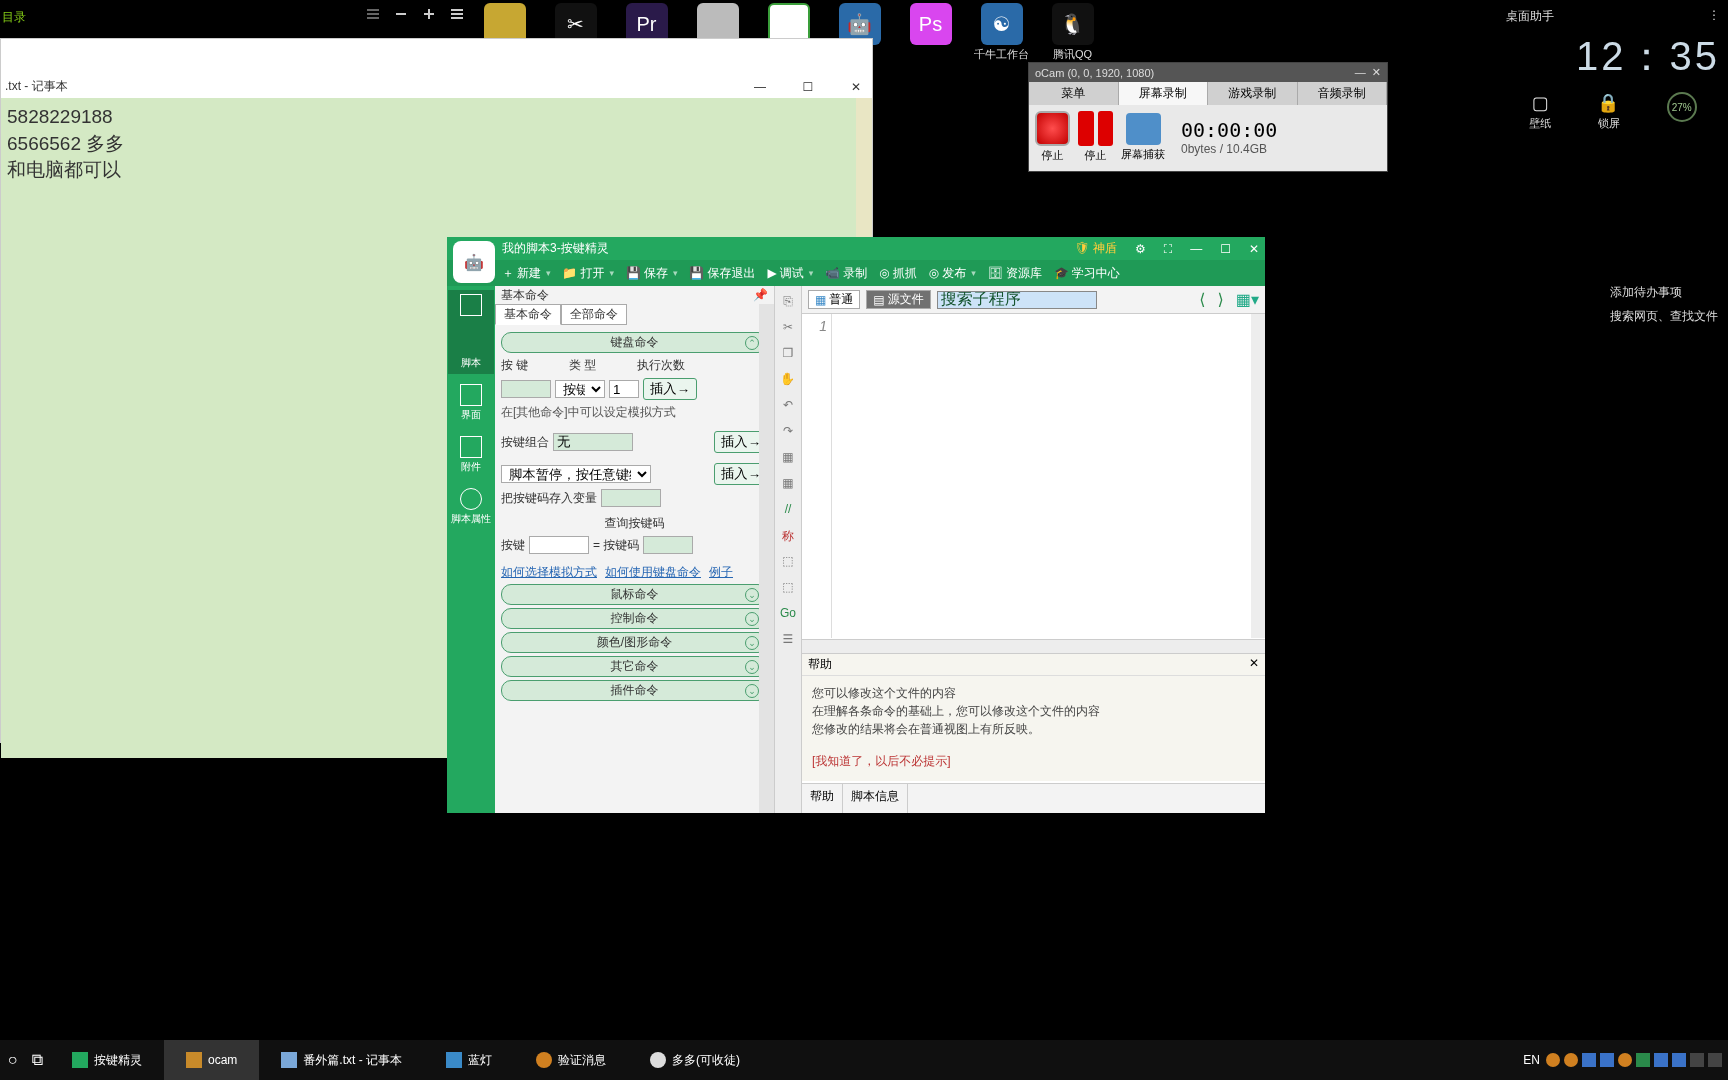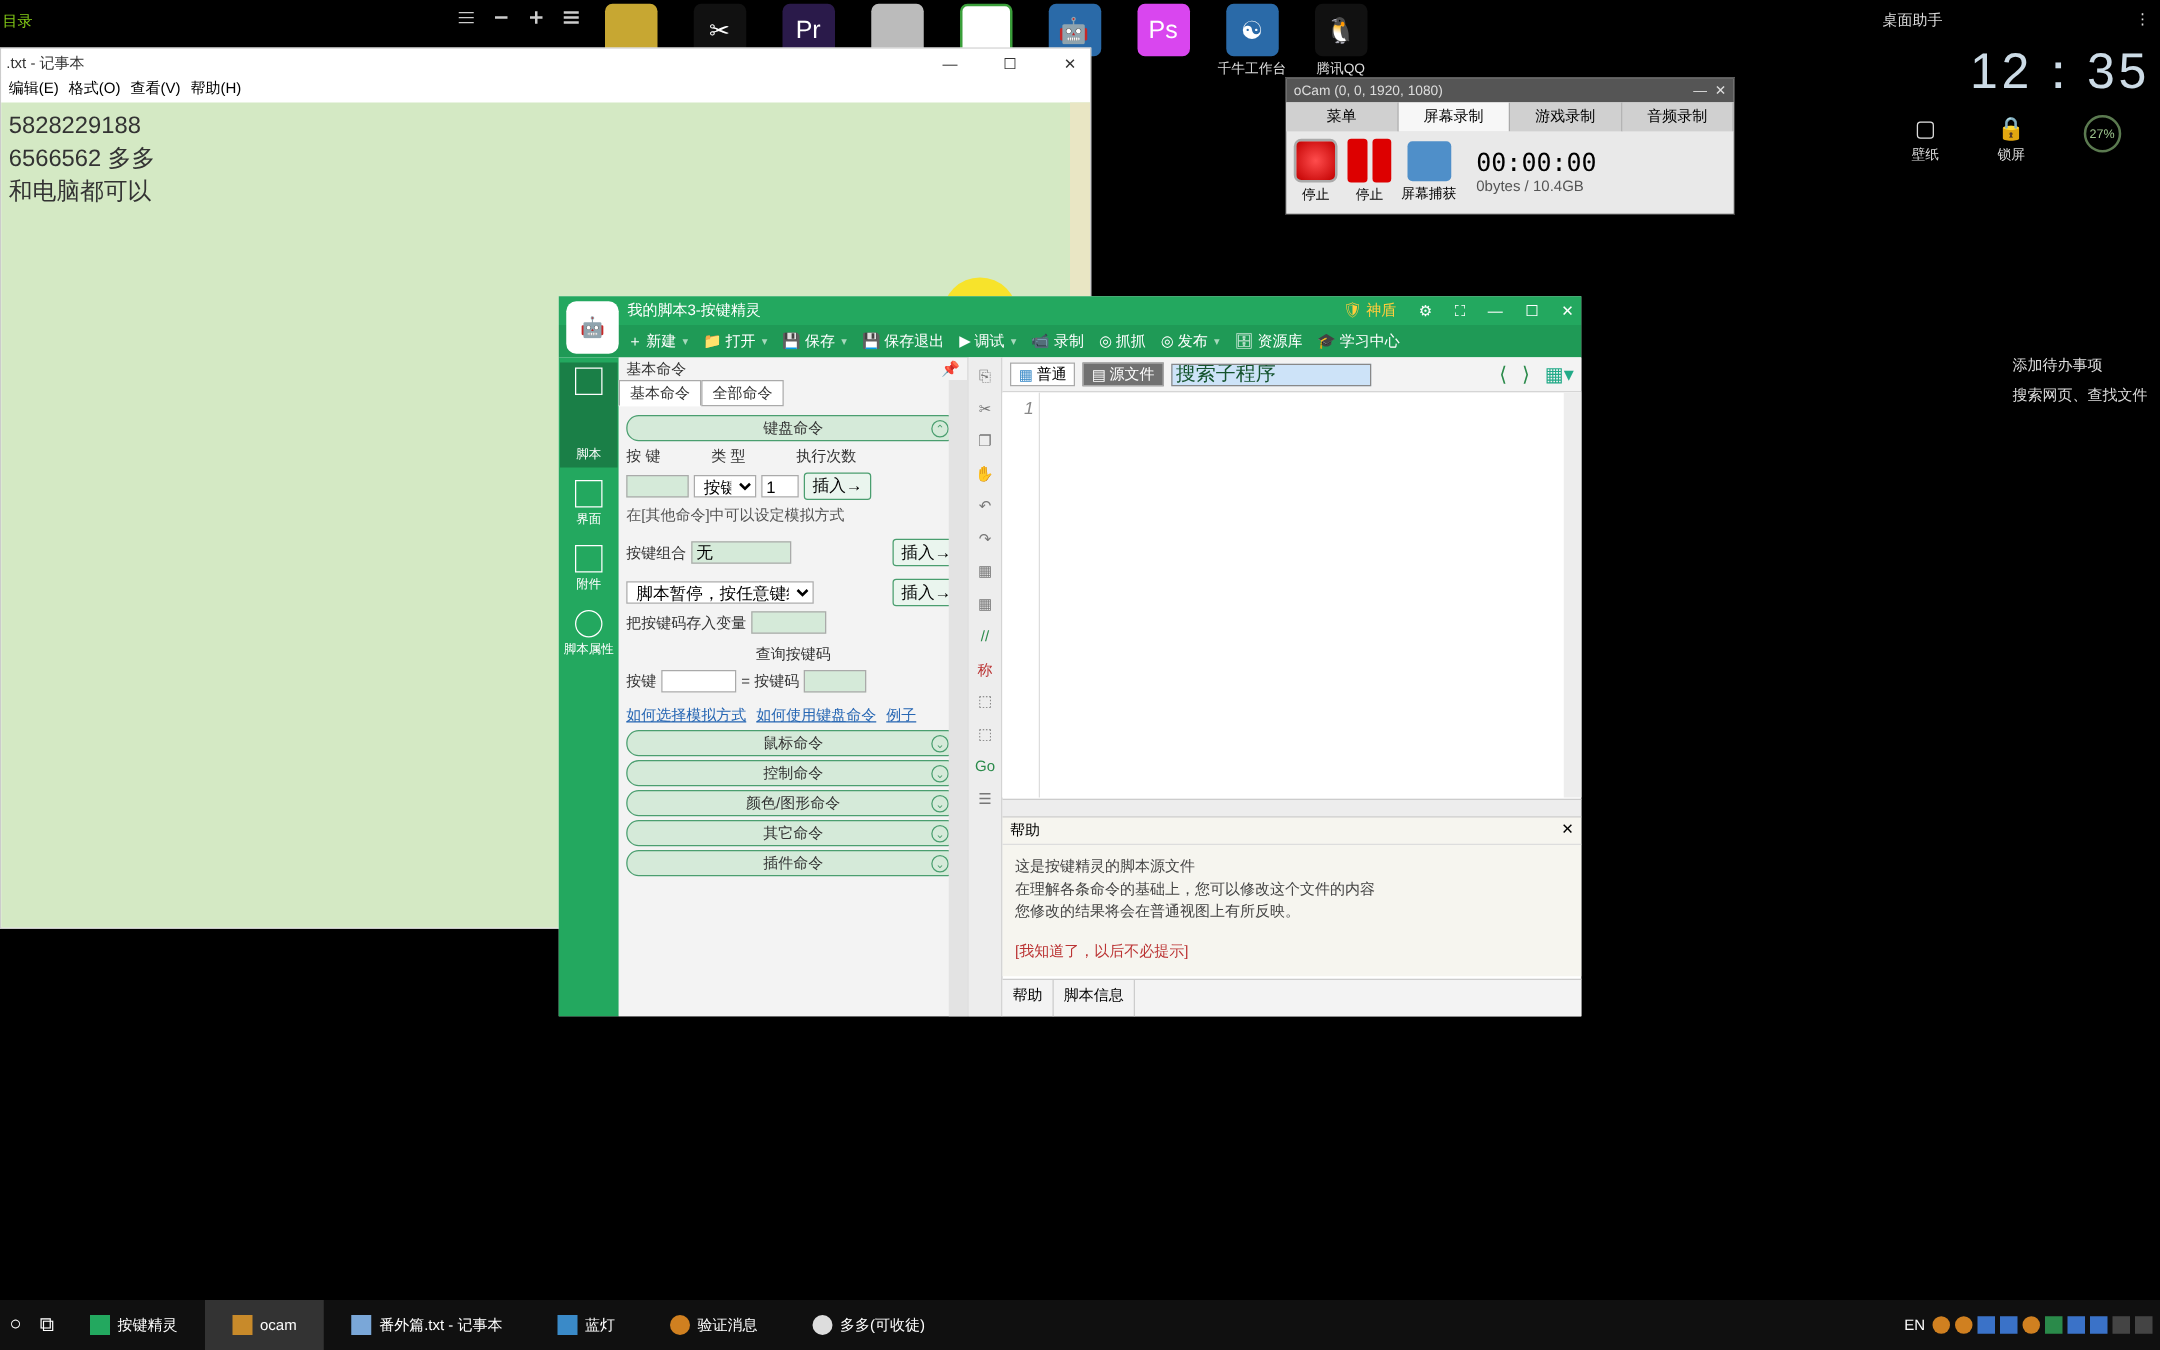--- a/index.html
+++ b/index.html
@@ -20,21 +20,21 @@
 
 .deskwidget { position: absolute; top: 0; right: 0; width: 230px; color: #ddd; padding: 8px; }
 .dw-head { display: flex; justify-content: space-between; font-size: 12px; }
 .dw-clock { font-size: 40px; color: #ccdbe6; text-align: right; letter-spacing: 3px; margin-top: 4px; font-weight: 300;}
 .dw-row { display: flex; justify-content: space-around; margin-top: 8px; }
 .dw-cell { display: flex; flex-direction: column; align-items: center; gap: 2px; font-size: 11px; }
 .dw-circle { width: 30px; height: 30px; border: 2px solid #5b7a50; border-radius: 50%; display: flex; align-items: center; justify-content: center; font-size: 10px; color: #9fc78f; }
 
 
 .notepad { position: absolute; left: 0; top: 38px; width: 873px; height: 705px; background: #fff; border: 1px solid #ccc; }
-.np-title { height: 23px; background: #fff; display: flex; align-items: center; justify-content: space-between; padding: 0 4px; font-size: 12px; color: #333; }
+.np-title { height: 23px; background: #fff; display: flex; align-items: center; justify-content: space-between; padding: 0 4px; font-size: 12px; color: #333; margin-top: 36px; }
 .np-controls { display: flex; gap: 24px; }
 .np-ctl { width: 24px; text-align: center; cursor: default; }
 .np-menu { height: 20px; background: #fff; display: flex; gap: 8px; padding: 0 6px; font-size: 12px; }
 .np-body { position: relative; height: calc(100% - 43px); background: #d4e9c4; padding: 6px 6px; font-size: 19px; color: #333; line-height: 1.4; border-right: 16px solid #e9e6c4;}
 .np-cursor { position: absolute; left: 753px; top: 140px; width: 60px; height: 60px; border-radius: 50%; background: #f7e32b; display: flex; align-items: center; justify-content: center; font-family: serif; color: #7a6c1a; }
 
 
 .ocam { position: absolute; left: 1028px; top: 62px; width: 360px; height: 110px; background: #e9e9e9; border: 1px solid #444; }
 .ocam-title { background: #555; height: 19px; color: #ddd; font-size: 11px; display: flex; align-items: center; justify-content: space-between; padding: 0 6px; }
 .ocam-tabs { display: flex; background: #ddd; }
@@ -206,26 +206,20 @@
   </div>
 
   <div class="notepad">
     <div class="np-title">
       <span>.txt - 记事本</span>
       <div class="np-controls">
         <span class="np-ctl">—</span>
         <span class="np-ctl">☐</span>
         <span class="np-ctl">✕</span>
       </div>
-    </div>
-    <div class="np-menu">
-      <span>编辑(E)</span>
-      <span>格式(O)</span>
-      <span>查看(V)</span>
-      <span>帮助(H)</span>
     </div>
     <div class="np-body">
       <div>5828229188</div>
       <div>6566562 多多</div>
       <div></div>
       <div>和电脑都可以</div>
       <div class="np-cursor">I</div>
     </div>
   </div>
 
@@ -421,21 +415,21 @@
         <div class="qm-code"></div>
         <div style="position:absolute;right:0;top:0;bottom:0;width:14px;background:#ededed"></div>
       </div>
       <div class="qm-hscroll"></div>
       <div class="qm-help">
         <div class="qm-help-head">
           <span>帮助</span>
           <span>✕</span>
         </div>
         <div class="qm-help-body">
-          <div>这是按键精灵的脚本源文件</div>
+          <div>您可以修改这个文件的内容</div>
           <div>在理解各条命令的基础上，您可以修改这个文件的内容</div>
           <div>您修改的结果将会在普通视图上有所反映。</div>
           <div class="confirm">[我知道了，以后不必提示]</div>
         </div>
       </div>
       <div class="qm-btabs">
         <div class="qm-btab">帮助</div>
         <div class="qm-btab">脚本信息</div>
       </div>
     </div>

